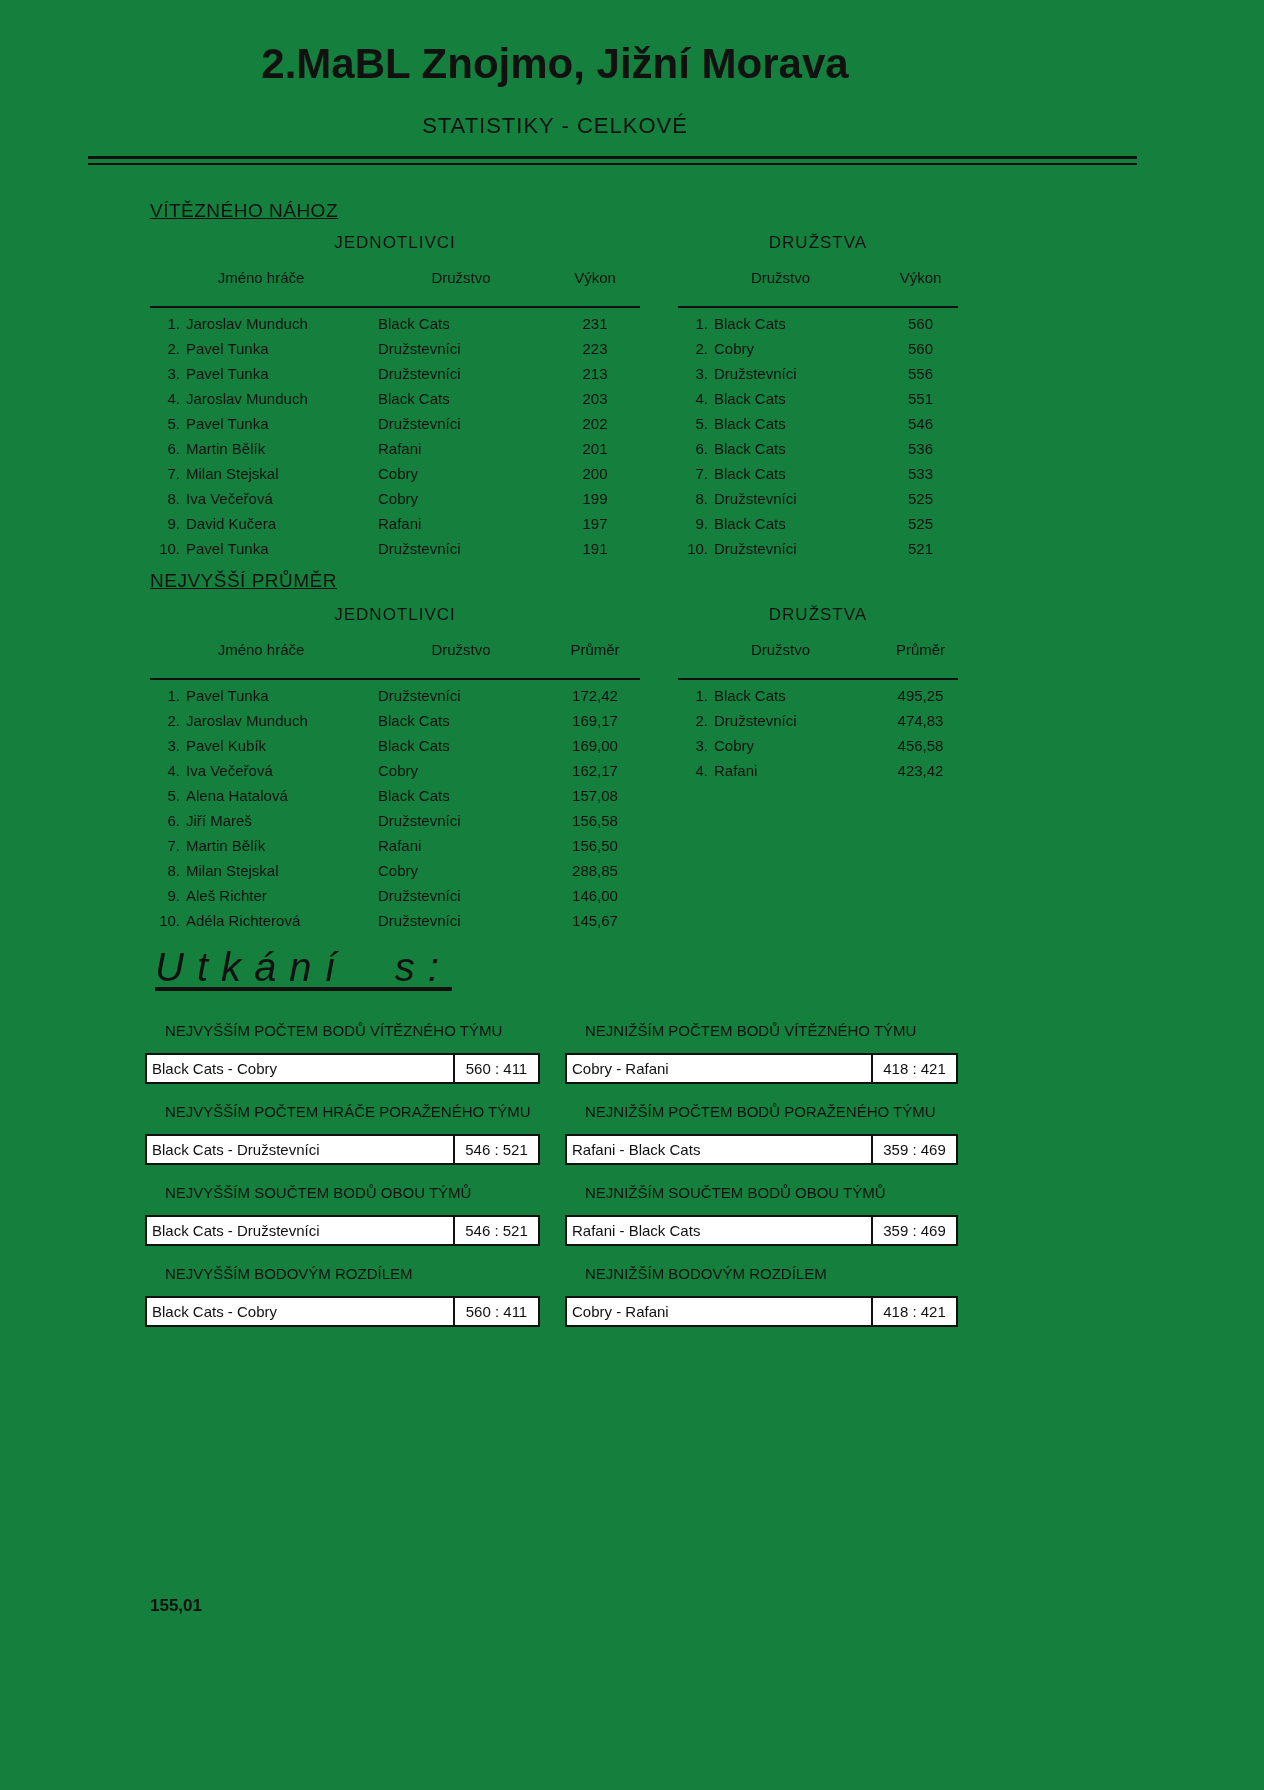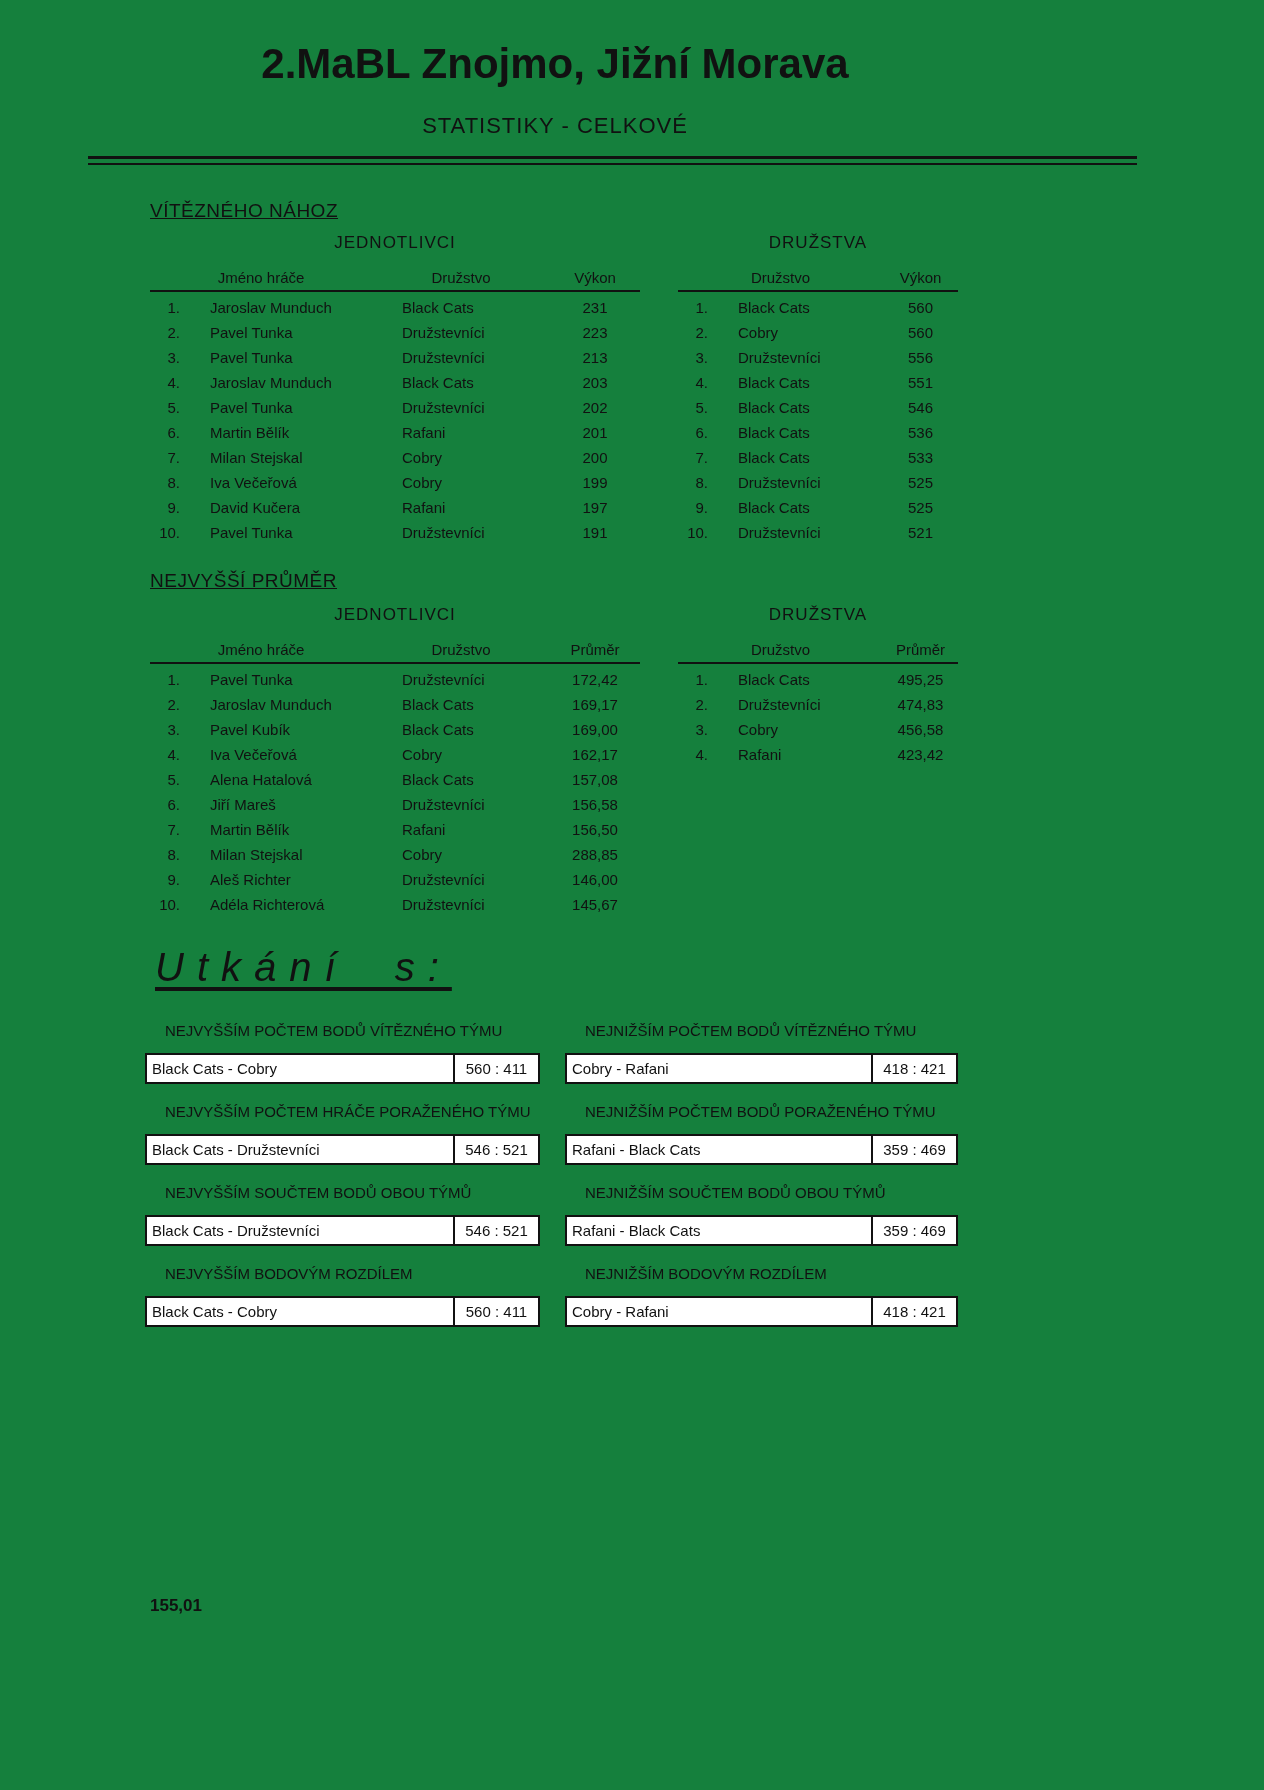--- a/index.html
+++ b/index.html
@@ -17,30 +17,30 @@
   }
   .double-rule {
     position:absolute; left:88px; top:156px; width:1049px; height:4px;
     border-top:3px solid #111; border-bottom:2px solid #111;
   }
   .section-heading {
     position:absolute; font-size:19px; text-decoration:underline; letter-spacing:0.5px;
   }
   .tbl { position:absolute; }
   .tbl-title { text-align:center; font-size:17px; letter-spacing:1px; }
-  .thead { display:grid; margin-top:16px; padding-bottom:4px; border-bottom:2px solid #111; font-size:15px; }
+  .thead { display:grid; margin-top:16px; padding-bottom:20px; border-bottom:2px solid #111; font-size:15px; }
   .thead span { text-align:center; }
   .tbody { margin-top:3px; }
   .trow { display:grid; height:25px; align-items:center; font-size:15px; }
   .g-ind-h { grid-template-columns:222px 178px 90px; }
   .g-ind   { grid-template-columns:30px 192px 178px 90px; }
   .g-team-h { grid-template-columns:205px 75px; }
   .g-team   { grid-template-columns:30px 175px 75px; }
   .c-rank { text-align:right; }
-  .c-name, .c-team { text-align:left; padding-left:6px;margin-left:24px; }
+  .c-name, .c-team { text-align:left; padding-left:6px; }
   .c-val { text-align:center; }
   .utkani-heading {
     position:absolute; left:155px; top:945px;
     font-size:40px; font-style:italic; letter-spacing:13px; word-spacing:22px;
     text-decoration:underline; text-underline-offset:6px;
   }
   .match-grid { position:absolute; left:145px; top:1022px; width:813px; }
   .match-row { display:flex; gap:25px; margin-bottom:19px; }
   .match-cell-l { width:395px; }
   .match-cell-r { width:393px; }

